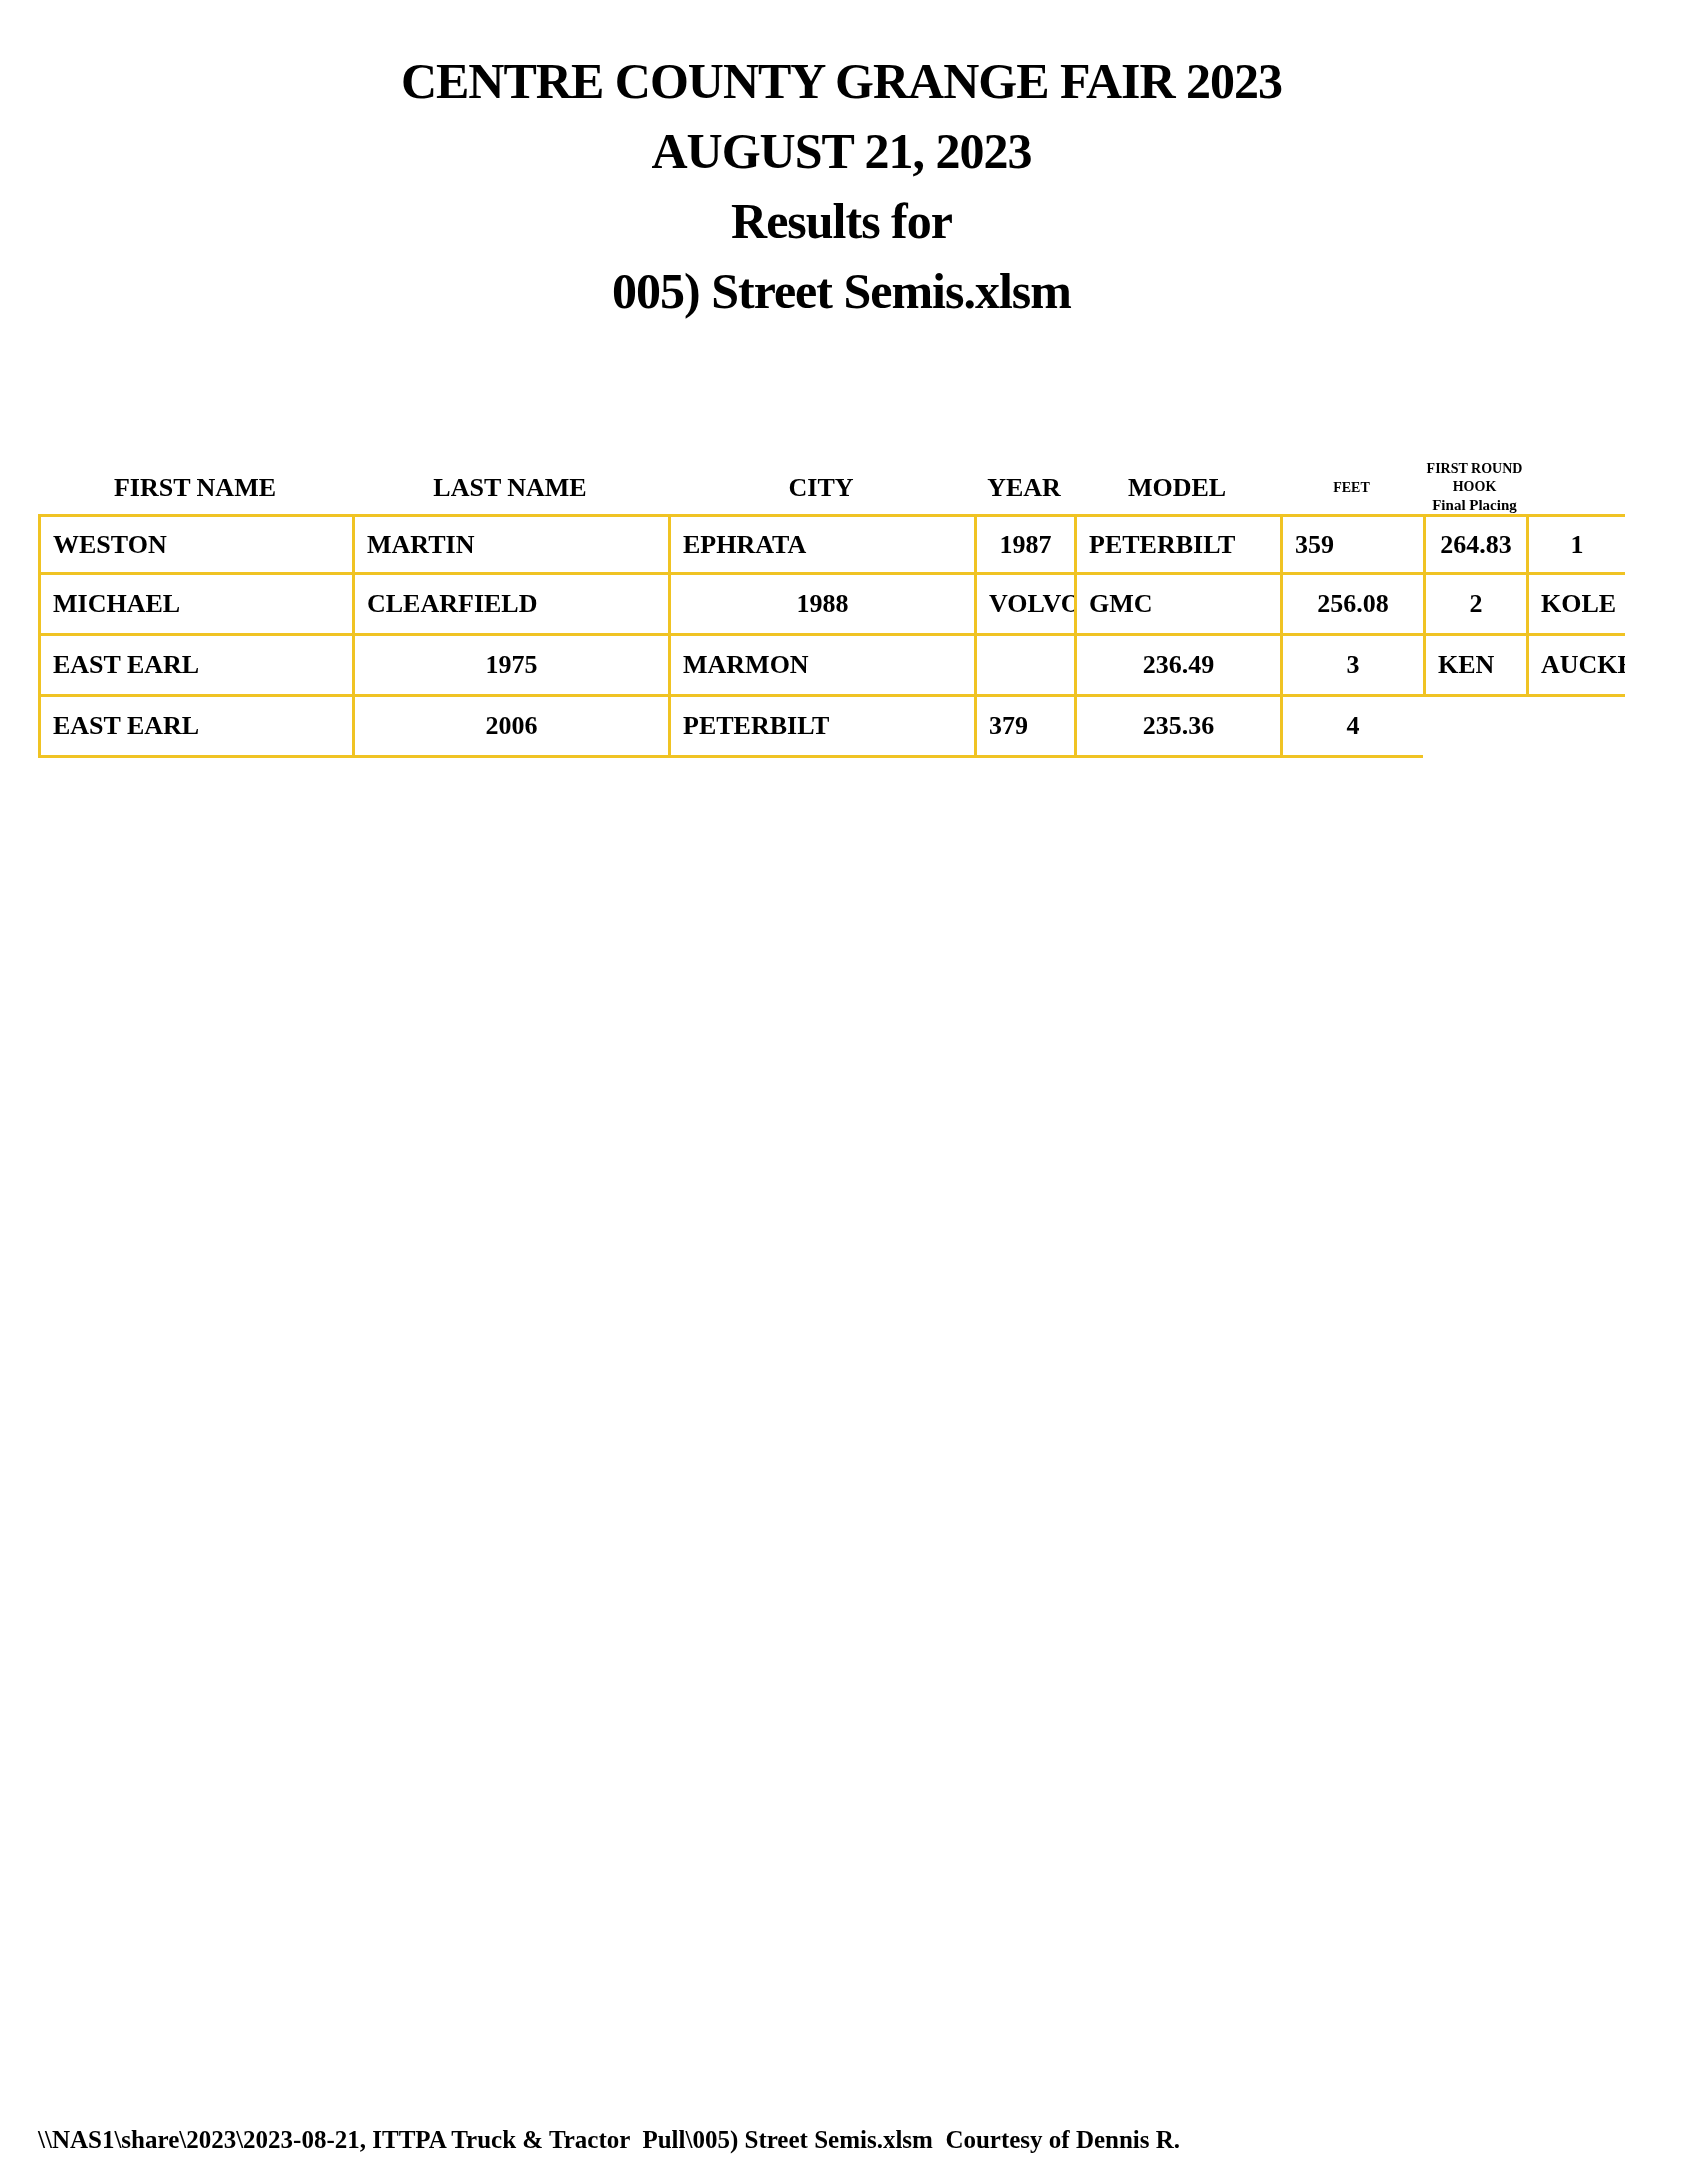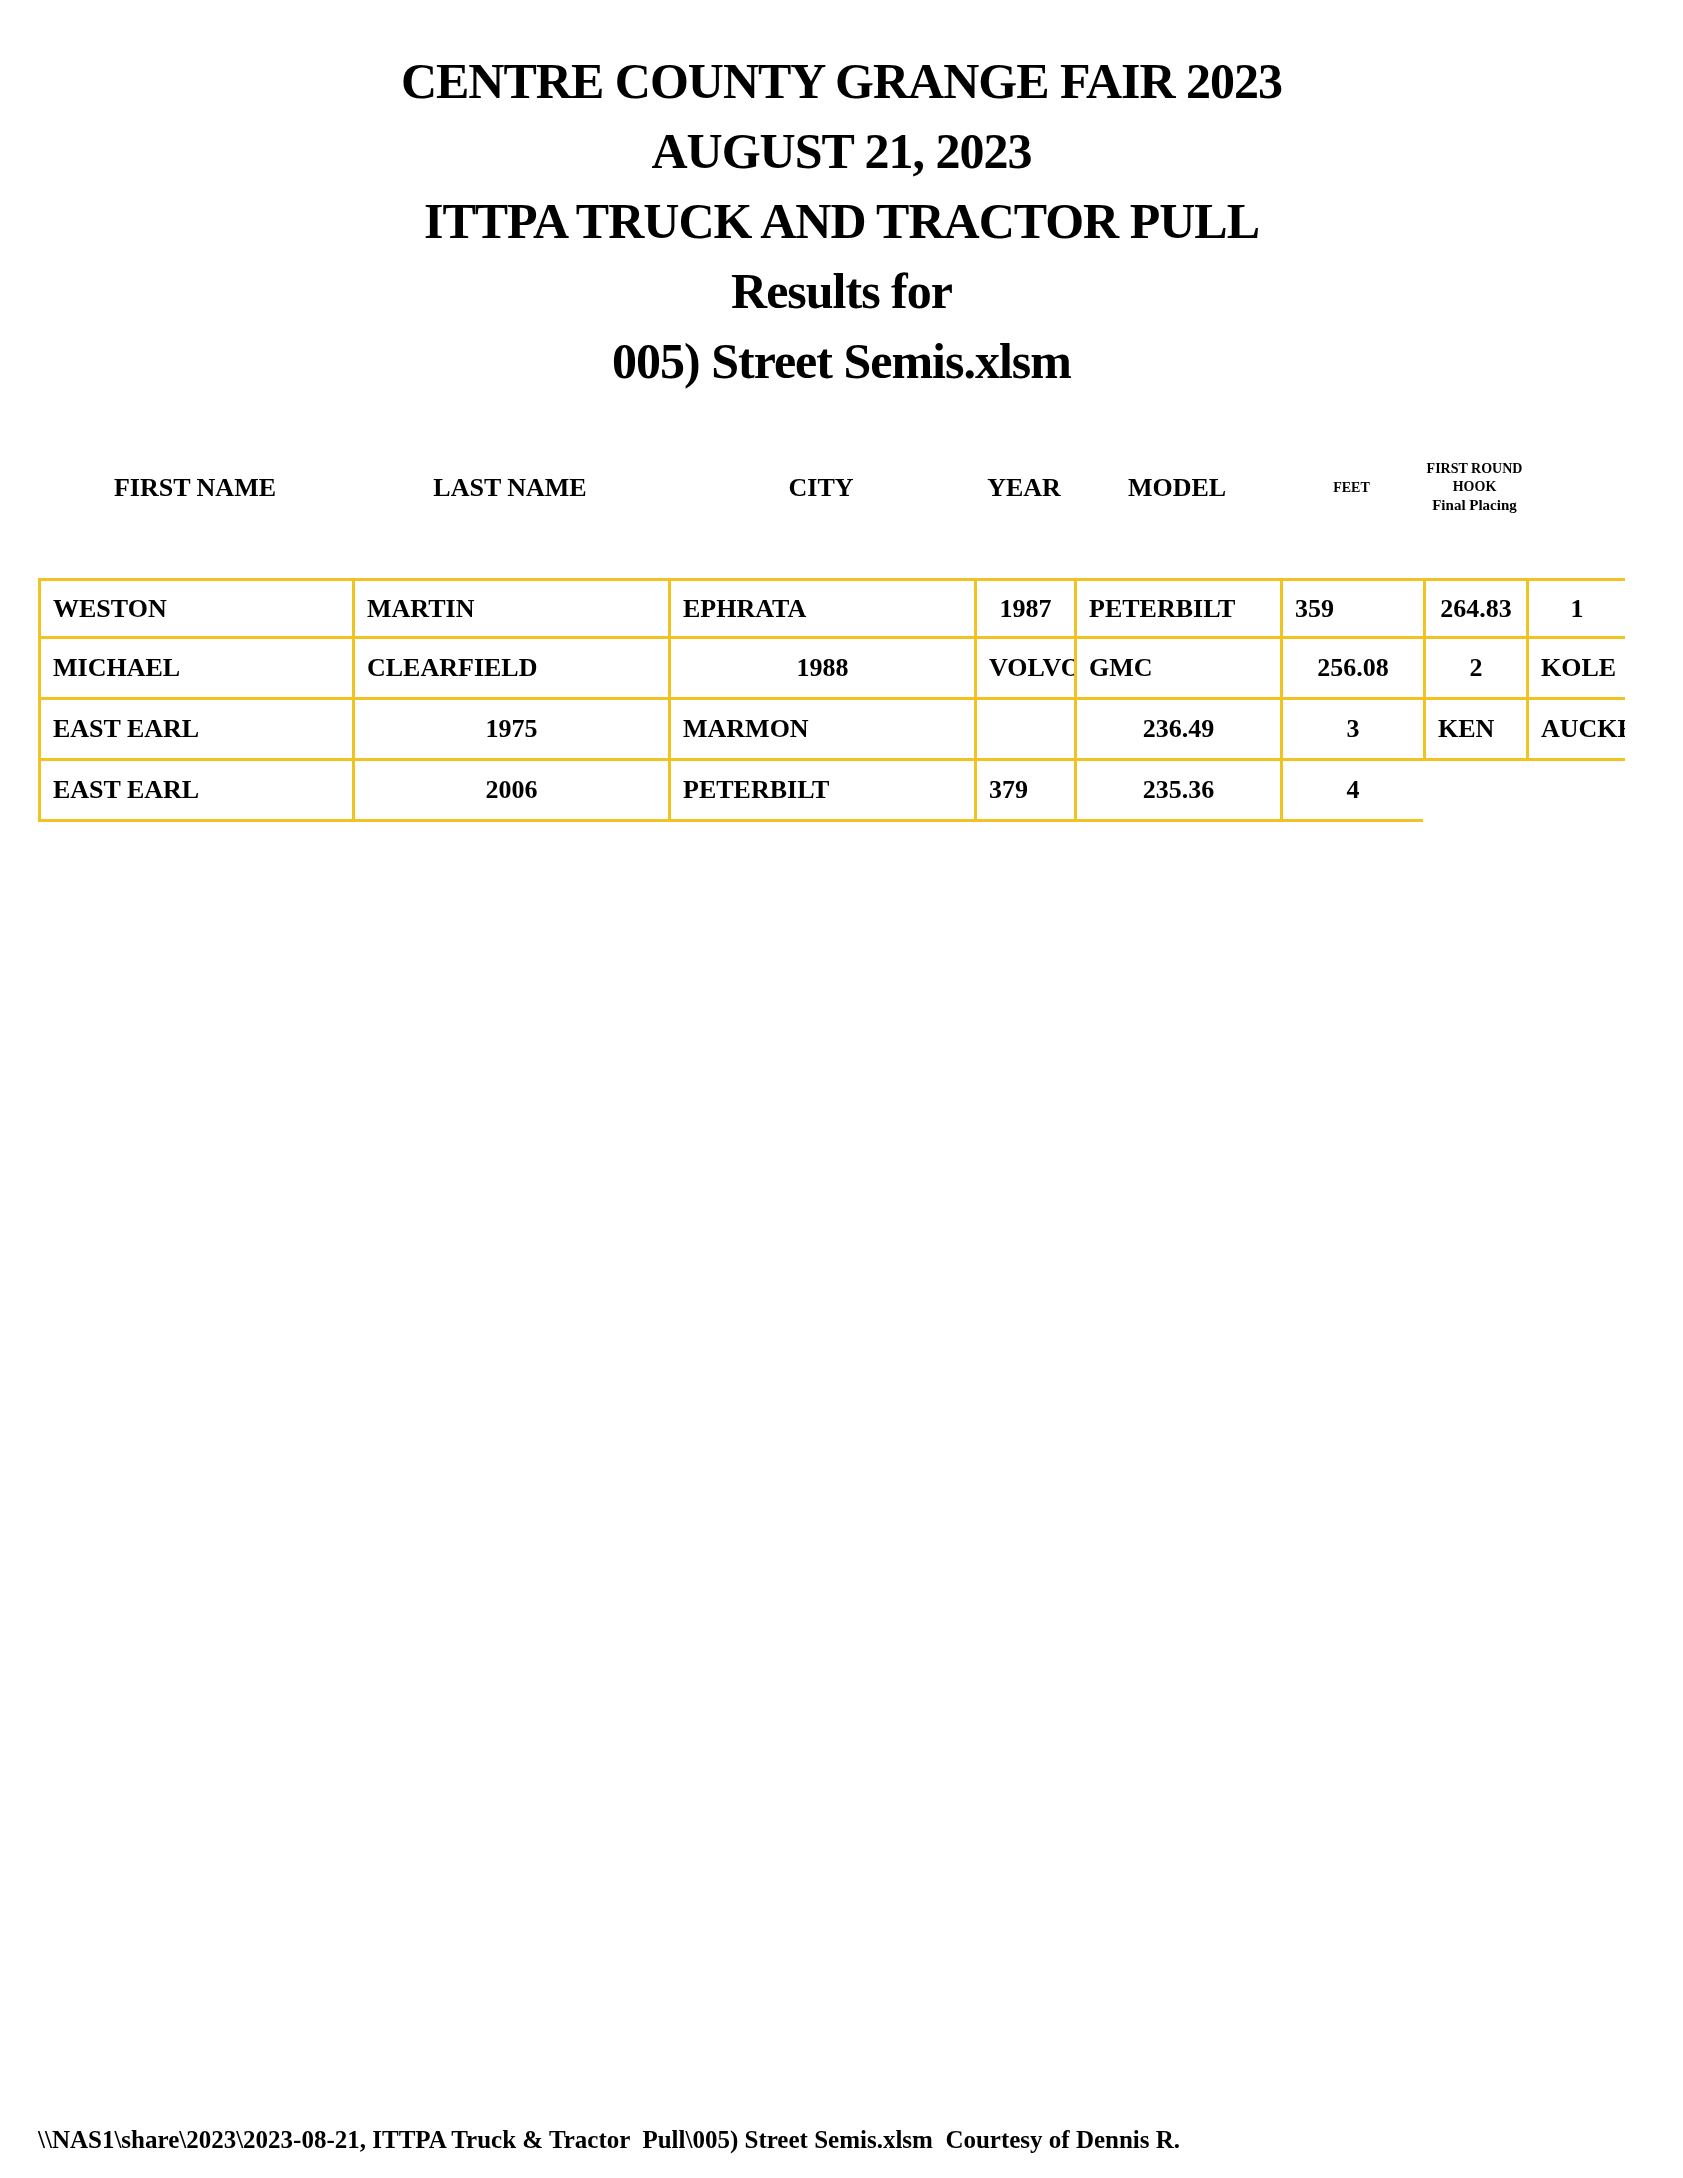--- a/index.html
+++ b/index.html
@@ -32,21 +32,21 @@
   }
   .th{
     display:flex;flex-direction:column;
     align-items:center;justify-content:center;
     text-align:center;height:111px;
   }
   .th-feet{font-size:14px;}
   .hook-line{font-size:14px;line-height:18px;}
   .hook-final{font-size:15px;line-height:19px;}
   .tbl{
-    top:578px;
+    top:514px;
     grid-auto-rows:61px;
     font-size:26px;
   }
   .td{
     box-sizing:border-box;
     border-left:3px solid var(--gold,#F0C323);
     border-bottom:3px solid var(--gold,#F0C323);
     display:flex;align-items:center;
     overflow:hidden;
   }
@@ -61,21 +61,20 @@
   }
 </style>
 </head>
 <body>
 
 <div class="page">
 
   <div class="titles">
     <div>CENTRE COUNTY GRANGE FAIR 2023</div>
     <div>AUGUST 21, 2023</div>
-    <div>ITTPA TRUCK AND TRACTOR PULL</div>
     <div>Results for</div>
     <div>005) Street Semis.xlsm</div>
   </div>
 
   <div class="grid thead">
     <div class="th">FIRST NAME</div>
     <div class="th">LAST NAME</div>
     <div class="th">CITY</div>
     <div class="th">YEAR</div>
     <div class="th">MODEL</div>

